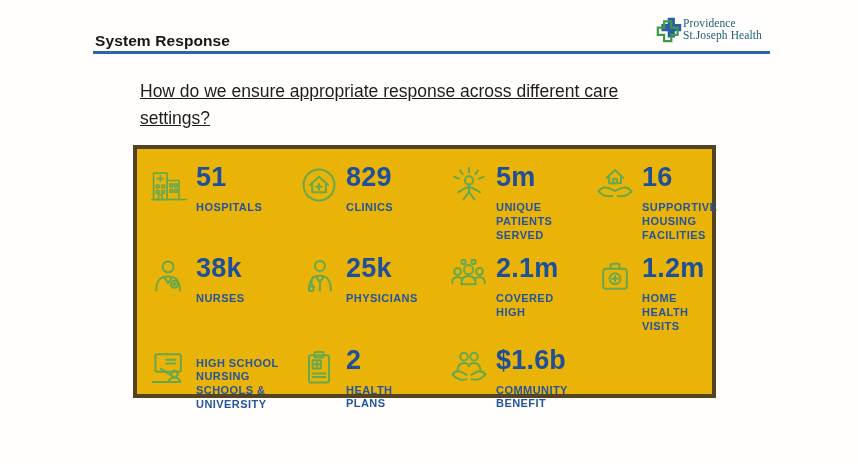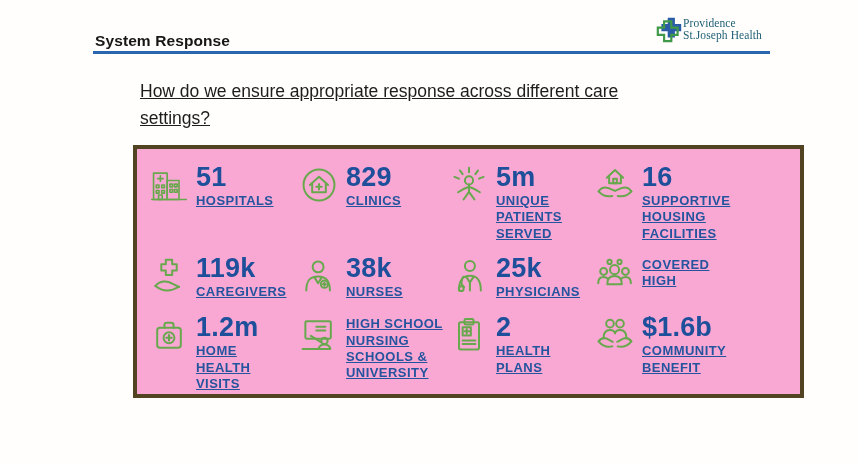--- a/index.html
+++ b/index.html
@@ -22,38 +22,38 @@
     font-family:"Liberation Serif",serif;color:#1d5d74;font-size:11.5px;
     line-height:1.04;letter-spacing:.1px;
   }
   
   #question{
     position:absolute;left:140px;top:78px;width:580px;font-size:17.5px;
     color:#1d1d1d;line-height:1.55;white-space:pre-line;text-decoration:underline;
   }
   
   #stats-box{
-    position:absolute;left:133px;top:145px;width:671px;height:253px;
-    border:4px solid #524423;background:#f9a8d4;box-sizing:border-box;
+    position:absolute;left:133px;top:145px;width:583px;height:253px;
+    border:4px solid #524423;background:#eab308;box-sizing:border-box;
     display:grid;grid-template-columns:150px 150px 146px 1fr;
     grid-template-rows:1fr 1fr 1fr;padding:2px 4px 2px 6px;
   }
   .stat{
     display:flex;align-items:flex-start;gap:7px;padding:13px 0 0 6px;box-sizing:border-box;
   }
   .stat .icon{width:40px;height:40px;flex:0 0 auto;margin-top:1px;}
   .stat .icon svg{width:100%;height:100%;}
   .stat .txt{display:flex;flex-direction:column;}
   .stat .num{
     font-size:27px;font-weight:bold;color:#1d4f9a;line-height:1.0;letter-spacing:.2px;
   }
   .stat .num:empty{display:none;}
   .stat .lbl{
-    font-size:13px;font-weight:bold;color:#24549e;letter-spacing:.45px;
-    line-height:1.25;white-space:pre-line;margin-top:2px;text-decoration:underline;
+    font-size:11px;font-weight:bold;color:#24549e;letter-spacing:.45px;
+    line-height:1.25;white-space:pre-line;margin-top:10px;
   }
   .g{stroke:#68a84d;fill:none;stroke-width:2.2;stroke-linecap:round;stroke-linejoin:round;}
   .g-thin{stroke:#68a84d;fill:none;stroke-width:1.8;stroke-linecap:round;stroke-linejoin:round;}
 </style>
 </head>
 <body>
 
 <div id="slide">
 
   <div id="title">System Response</div>
@@ -153,35 +153,20 @@
           </svg>
       </span>
       <span class="txt">
         <span class="num">16</span>
         <span class="lbl">SUPPORTIVE
 HOUSING
 FACILITIES</span>
       </span>
     </div>
 
-    <div class="stat">
-      <span class="icon">
-        <svg viewBox="0 0 44 44">
-            <g class="g">
-          <path d="M18.5 4 h7 v5 h5 v7 h-5 v5 h-7 v-5 h-5 v-7 h5 z"></path>
-          <path d="M7 33 C12 27 20 27 25 30 L33 34"></path>
-          <path d="M7 33 Q16 40 26 37 L33 34"></path>
-        </g>
-          </svg>
-      </span>
-      <span class="txt">
-        <span class="num">119k</span>
-        <span class="lbl">CAREGIVERS</span>
-      </span>
-    </div>
 
     <div class="stat">
       <span class="icon">
         <svg viewBox="0 0 44 44">
             <g class="g">
           <circle cx="21" cy="12" r="6"></circle>
           <path d="M8 38 C8 26 13 22.5 21 22.5 C29 22.5 34 26 34 38"></path>
           <path d="M17 23.5 L21 30 L25 23.5"></path>
           <circle cx="28" cy="31" r="4"></circle>
           <path d="M28 29.3v3.4 M26.3 31h3.4"></path>
@@ -221,20 +206,21 @@
           <circle cx="21.5" cy="15" r="5"></circle>
           <circle cx="9.5" cy="17" r="3.8"></circle>
               <circle cx="33.5" cy="17" r="3.8"></circle>
           <path d="M13.5 31 q0 -9 8 -9 q8 0 8 9 z"></path>
           <path d="M3.5 30 q0 -7 6 -7 q3.4 0 5 2.4"></path>
           <path d="M39.5 30 q0 -7 -6 -7 q-3.4 0 -5 2.4"></path>
         </g>
           </svg>
       </span>
       <span class="txt">
+        <span class="num">2.1m</span>
         <span class="lbl">COVERED
 HIGH</span>
       </span>
     </div>
 
     <div class="stat">
       <span class="icon">
         <svg viewBox="0 0 44 44">
             <g class="g">
           <rect x="9" y="14" width="26" height="22" rx="3"></rect>

